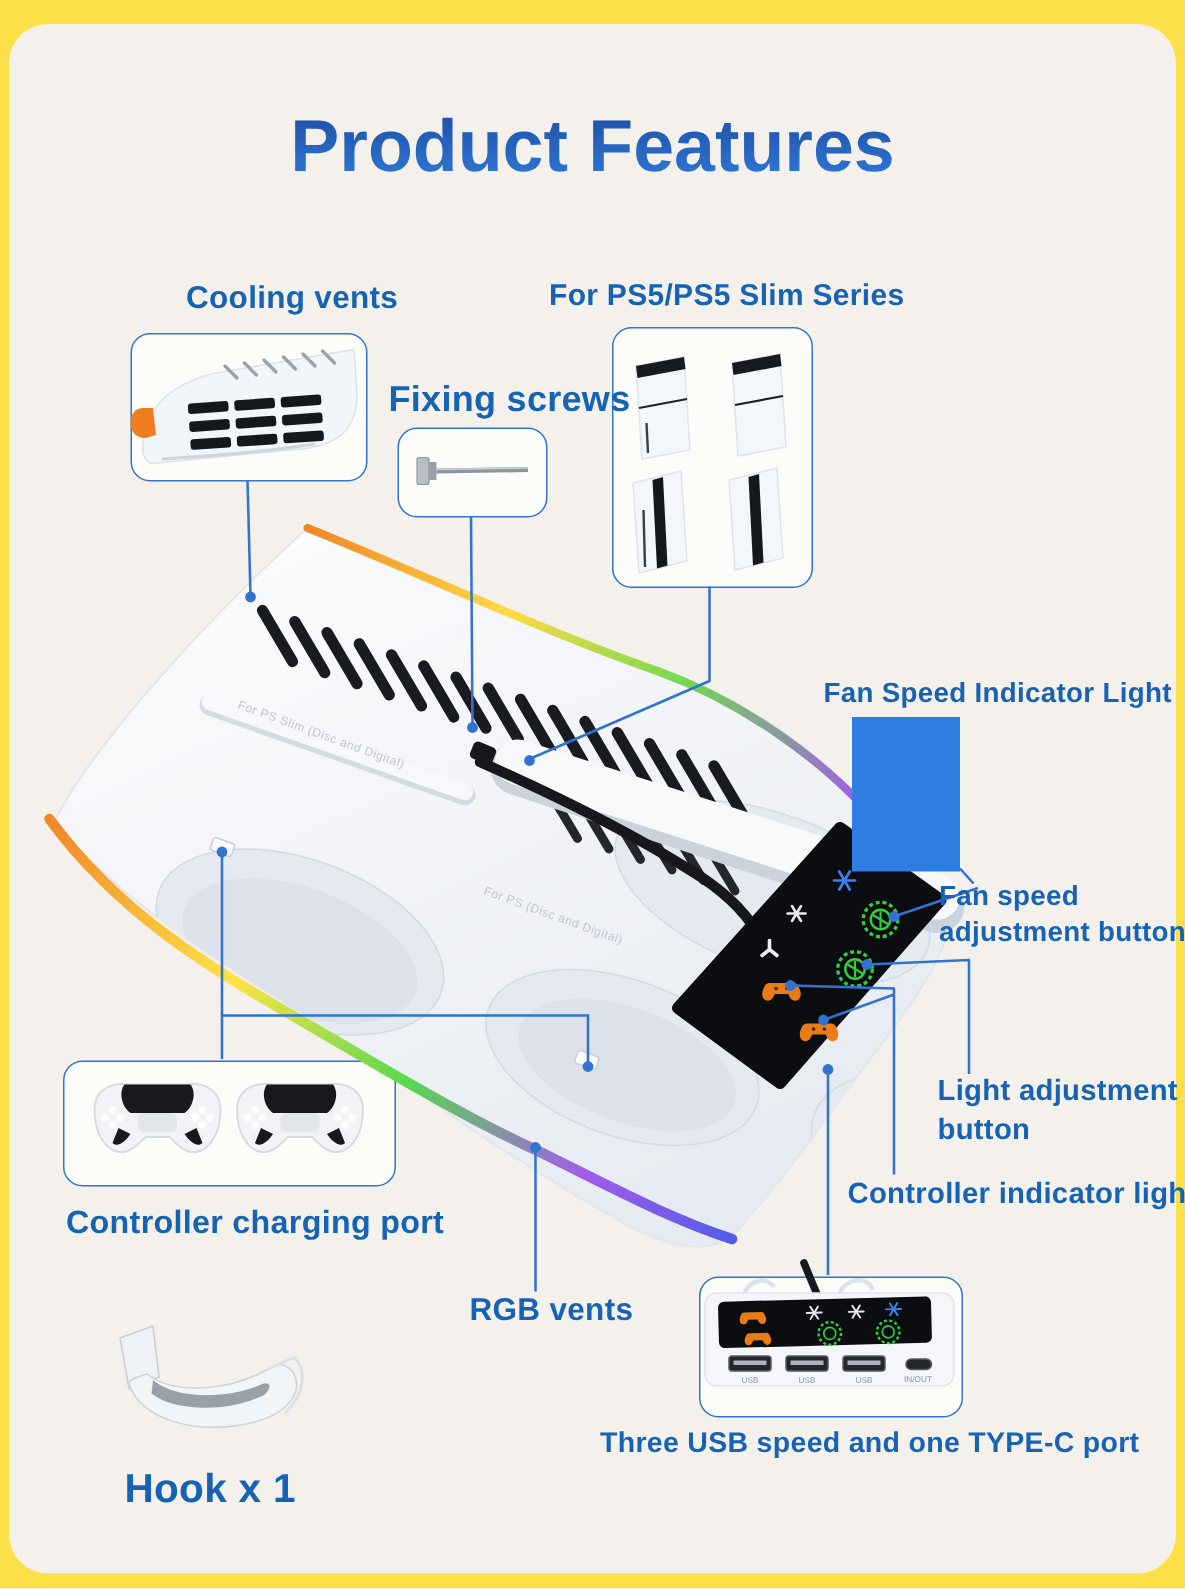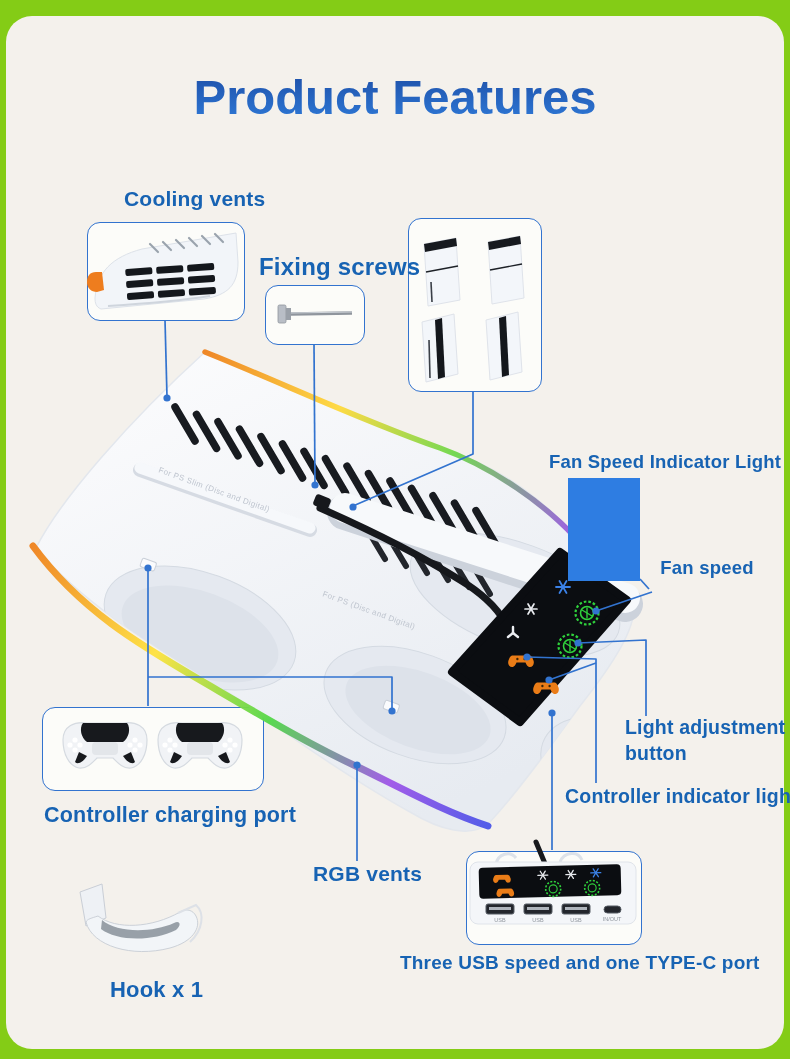--- a/index.html
+++ b/index.html
@@ -1,17 +1,17 @@
 <!DOCTYPE html>
 <html><head>
 <meta charset="utf-8">
 <style>
   html,body{margin:0;padding:0;background:#fbfaf8;}
   #canvas{position:relative;width:790px;height:1059px;overflow:hidden;
-          font-family:"Liberation Sans",sans-serif;background:#84cc16;}
+          font-family:"Liberation Sans",sans-serif;background:#fde047;}
   #paper{position:absolute;left:6px;right:6px;top:16px;bottom:10px;
          background:#f4f1ec;border-radius:26px;}
   .lbl{position:absolute;color:#1763b3;font-weight:700;white-space:nowrap;
        z-index:6;letter-spacing:.2px;}
   .callout-box{position:absolute;border:1.7px solid #3273cf;border-radius:13px;
        background:#fcfcf9;z-index:2;}
   #art{position:absolute;left:0;top:0;z-index:4;pointer-events:none;}
   #highlight-rect{position:absolute;left:568px;top:478px;width:72px;height:103px;
        background:#2e7de2;z-index:5;}
   .two-line{line-height:1.32;}
@@ -329,30 +329,32 @@
       <path d="M80,892 L102,884 L106,918 L86,926 Z" fill="#eef1f5" stroke="#c9ced6" stroke-width="1"></path>
       <path d="M86,922 C92,946 132,958 170,948 C192,942 202,928 196,916 C193,910 186,908 180,912 C152,928 116,930 98,916 C92,918 87,919 86,922 Z" fill="#f2f5f8" stroke="#ccd1d8" stroke-width="1"></path>
       <path d="M102,920 C117,933 152,933 174,923 C180,920 182,925 176,930 C152,942 116,941 101,929 Z" fill="#98a0a8"></path>
       <path d="M178,913 L196,905 C205,913 203,930 190,942" fill="none" stroke="#dde1e7" stroke-width="2"></path>
     </g>
   </svg>
 
   <div id="highlight-rect"></div>
 
   <div class="lbl" style="left:96px;top:187px;font-size:21px;margin-left:28px;">Cooling vents</div>
+  <div class="lbl" style="left:366px;top:186px;font-size:20px;">For PS5/PS5 Slim Series</div>
   <div class="lbl" style="left:259px;top:253px;font-size:24px;">Fixing screws</div>
   <div class="lbl" style="left:501px;top:451px;font-size:18.5px;margin-left:48px;">Fan Speed Indicator Light</div>
 
-  <div class="lbl two-line" style="left:626px;top:556px;width:162px;text-align:center;font-size:18.5px;">
+  <div class="lbl two-line" style="left:626px;top:585px;width:162px;text-align:left;font-size:18.5px;">
     <div>Fan speed</div>
+    <div>adjustment button</div>
   </div>
 
   <div class="lbl two-line" style="left:625px;top:715px;font-size:19.5px;">
     <div>Light adjustment</div>
     <div>button</div>
   </div>
 
   <div class="lbl" style="left:565px;top:785px;font-size:19.5px;">Controller indicator light</div>
   <div class="lbl" style="left:44px;top:803px;font-size:21.5px;">Controller charging port</div>
   <div class="lbl" style="left:313px;top:862px;font-size:21px;">RGB vents</div>
   <div class="lbl" style="left:400px;top:952px;font-size:19px;">Three USB speed and one TYPE-C port</div>
-  <div class="lbl" style="left:110px;top:977px;font-size:22px;">Hook x 1</div>
+  <div class="lbl" style="left:83px;top:977px;font-size:27px;">Hook x 1</div>
 </div>
 
 </body></html>

